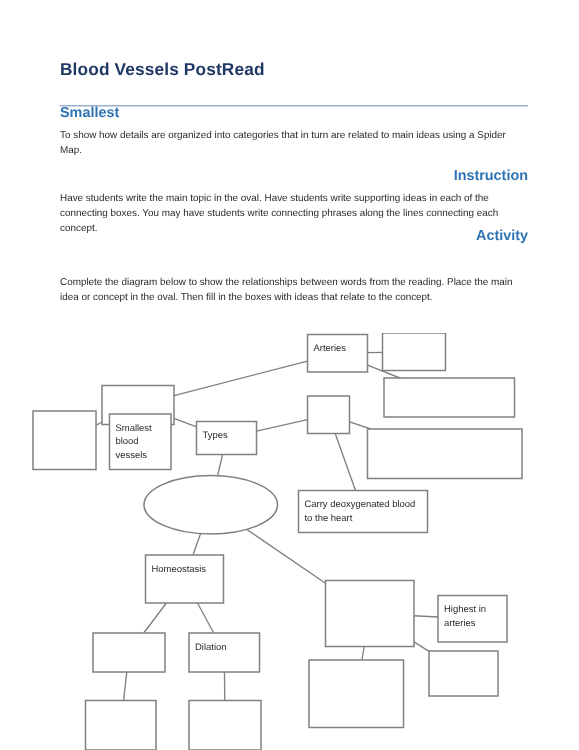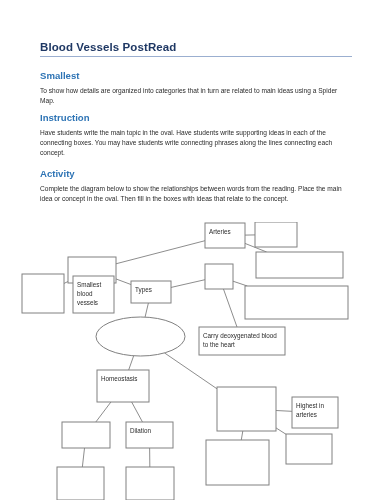--- a/index.html
+++ b/index.html
@@ -24,21 +24,21 @@
   }
   .doc-title {
     position: absolute;
     left: 40px;
     top: 40px;
     width: 312px;
     font-size: 11.5px;
     font-weight: bold;
     letter-spacing: 0.1px;
     color: #1F3864;
-    padding-bottom: 2px;
+    padding-bottom: 16px;
     border-bottom: 1px solid #9BAFD0;
     line-height: 14px;
   }
   .h2 {
     position: absolute;
     left: 40px;
     width: 312px;
     font-size: 9.6px;
     font-weight: bold;
     color: #2E74B5;
@@ -48,23 +48,23 @@
     position: absolute;
     left: 40px;
     width: 310px;
     font-size: 6.6px;
     line-height: 10.2px;
     color: #2a2a2a;
     text-align: left;
   }
   #sec-objective   { top: 70px; }
   #p-objective     { top: 86px; }
-  #sec-instruction { top: 112px; }
+  #sec-instruction { top: 112px; text-align: right; }
   #p-instruction   { top: 128px; }
-  #sec-activity    { top: 168px; }
+  #sec-activity    { top: 152px; text-align: right; }
   #p-activity      { top: 184px; }
 
   .diagram {
     position: absolute;
     left: 0;
     top: 222px;
     width: 386px;
     height: 278px;
   }
   .diagram svg { display: block; }

